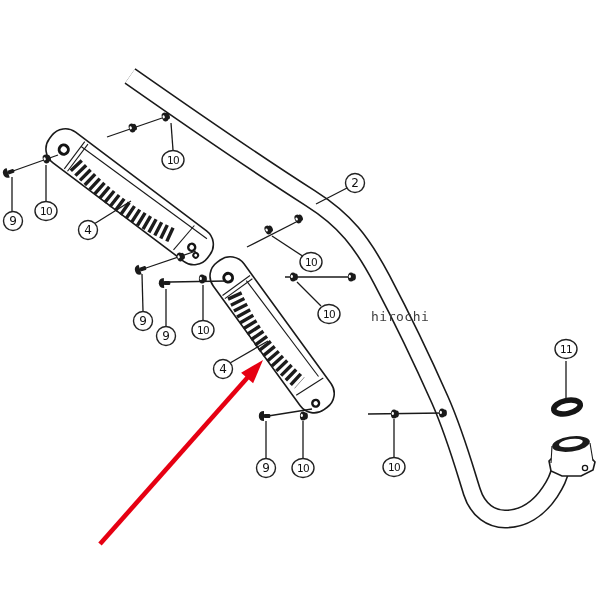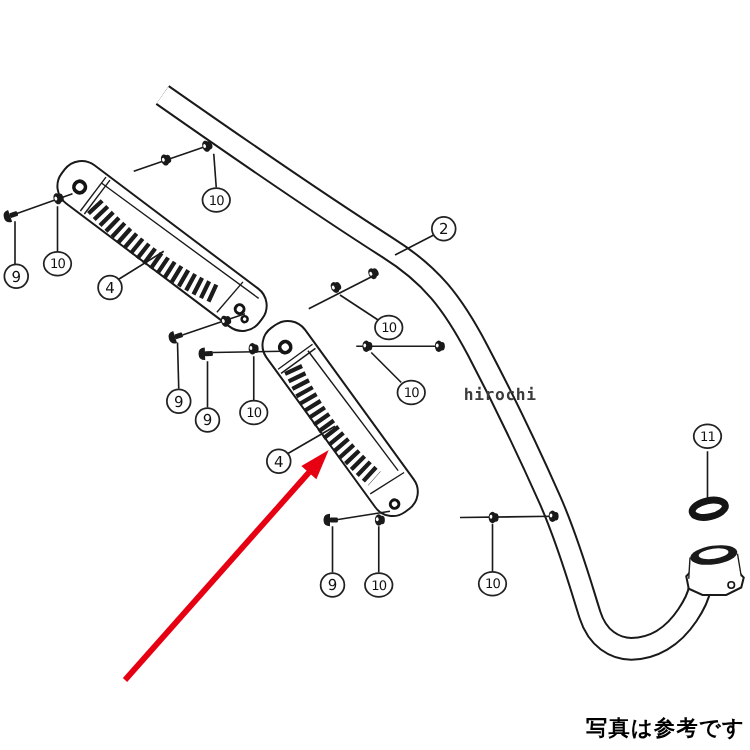--- a/index.html
+++ b/index.html
@@ -1,21 +1,21 @@
 <!DOCTYPE html>
 <html><head>
 <meta charset="utf-8">
 <style>
   html,body{margin:0;padding:0;background:#fff;}
   #stage{position:relative;width:600px;height:600px;background:#ffffff;overflow:hidden;
          font-family:"DejaVu Sans",sans-serif;}
   #art{position:absolute;left:0;top:0;z-index:1;}
   .watermark{position:absolute;left:371px;top:309px;z-index:2;
              font-family:"DejaVu Sans Mono",monospace;font-size:13px;color:#3c3c3c;
-             letter-spacing:0.5px;font-weight:bold;}
+             letter-spacing:0.5px;}
   .caption{position:absolute;left:430px;top:571px;width:166px;z-index:2;
            font-family:"DejaVu Sans",sans-serif;font-size:17px;font-weight:bold;
            color:#000;text-align:right;letter-spacing:1px;}
   .ln{stroke:#1a1a1a;stroke-width:1.3;fill:none;}
   .thin{stroke:#1a1a1a;stroke-width:1.1;fill:none;}
   .outline{fill:#ffffff;stroke:#1a1a1a;stroke-width:1.6;}
   .hole{fill:#ffffff;stroke:#141414;}
   .callout-circle{fill:#ffffff;stroke:#222222;stroke-width:1.4;}
   .cnum{font-family:"DejaVu Sans",sans-serif;font-size:12px;fill:#111;text-anchor:middle;}
   .cnum.sm{font-size:10.5px;letter-spacing:-0.6px;}
@@ -204,15 +204,14 @@
     </g>
 
     <g>
       <line x1="100" y1="544" x2="248" y2="377" stroke="#e60012" stroke-width="4.6"></line>
       <polygon points="263,360 253.1,383.3 241.1,372.7" fill="#e60012"></polygon>
     </g>
   </svg>
 
   <div class="watermark">hirochi</div>
 
-  <div class="caption">写真は参考です</div>
 
 </div>
 
 </body></html>

